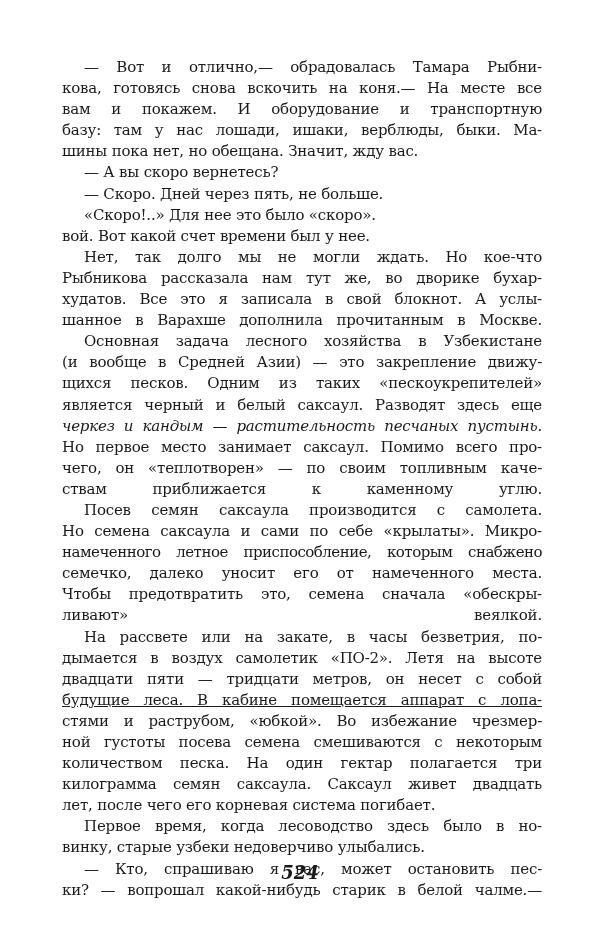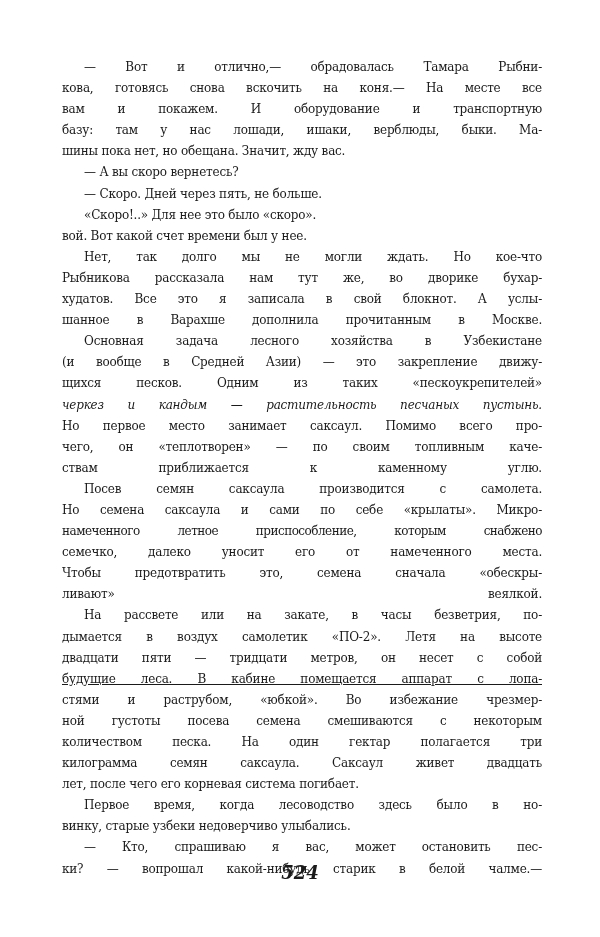--- a/index.html
+++ b/index.html
@@ -3,21 +3,21 @@
   <meta charset="utf-8">
   <style>
     html, body { margin: 0; padding: 0; background: #ffffff; }
     body { width: 600px; height: 937px; position: relative; overflow: hidden; }
     .page {
       position: absolute;
       left: 62px;
       top: 57px;
       width: 480px;
       font-family: "DejaVu Serif", serif;
-      font-size: 12px;
+      font-size: 15px;
       line-height: 21.1px;
       color: #1a1a1a;
     }
     .line {
       display: block;
       white-space: nowrap;
       text-align: justify;
       text-align-last: justify;
       height: 21.1px;
       letter-spacing: -0.2px;
@@ -50,20 +50,21 @@
     <span class="line indent last">— Скоро. Дней через пять, не больше.</span>
     <span class="line indent last">«Скоро!..» Для нее это было «скоро».</span>
     <span class="line last">вой. Вот какой счет времени был у нее.</span>
     <span class="line indent" style="word-spacing: 7.19141px;">Нет, так долго мы не могли ждать. Но кое-что</span>
     <span class="line" style="word-spacing: 2.84598px;">Рыбникова рассказала нам тут же, во дворике бухар-</span>
     <span class="line" style="word-spacing: 3.59722px;">худатов. Все это я записала в свой блокнот. А услы-</span>
     <span class="line" style="word-spacing: 1.39323px;">шанное в Варахше дополнила прочитанным в Москве.</span>
     <span class="line indent" style="word-spacing: 3.7px;">Основная задача лесного хозяйства в Узбекистане</span>
     <span class="line" style="word-spacing: 1.42773px;">(и вообще в Средней Азии) — это закрепление движу-</span>
     <span class="line" style="word-spacing: 5.89687px;">щихся песков. Одним из таких «пескоукрепителей»</span>
+    <span class="line" style="word-spacing: 0.736607px;">является черный и белый саксаул. Разводят здесь еще</span>
     <span class="line" style="word-spacing: 0.445312px; font-style: italic;">черкез и кандым — растительность песчаных пустынь.</span>
     <span class="line" style="word-spacing: 0.575893px;">Но первое место занимает саксаул. Помимо всего про-</span>
     <span class="line" style="word-spacing: 2.98661px;">чего, он «теплотворен» — по своим топливным каче-</span>
     <span class="line" style="word-spacing: 32.5898px;">ствам приближается к каменному углю.</span>
     <span class="line indent" style="word-spacing: 7.55938px;">Посев семян саксаула производится с самолета.</span>
     <span class="line" style="word-spacing: 0.046875px;">Но семена саксаула и сами по себе «крылаты». Микро-</span>
     <span class="line" style="letter-spacing: -0.5125px;">намеченного летное приспособление, которым снабжено</span>
     <span class="line" style="word-spacing: 6.5026px;">семечко, далеко уносит его от намеченного места.</span>
     <span class="line" style="word-spacing: 4.37812px;">Чтобы предотвратить это, семена сначала «обескры-</span>
     <span class="line" style="word-spacing: 326.438px;">ливают» веялкой.</span>

